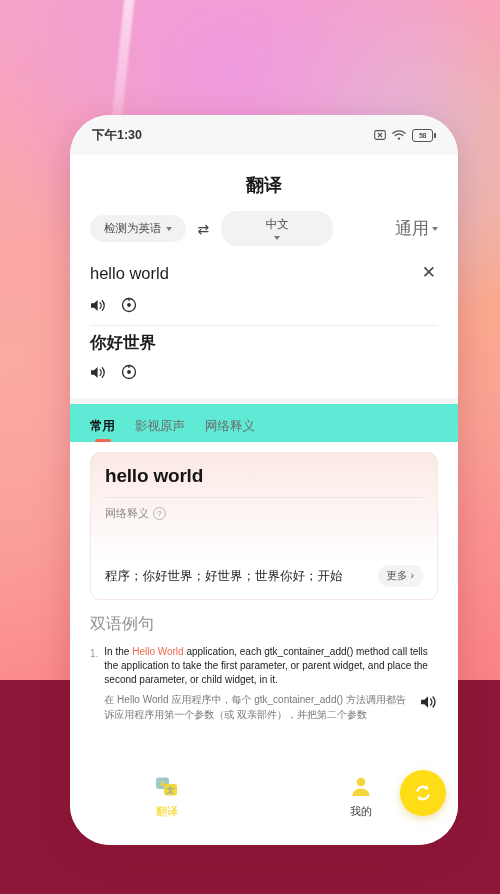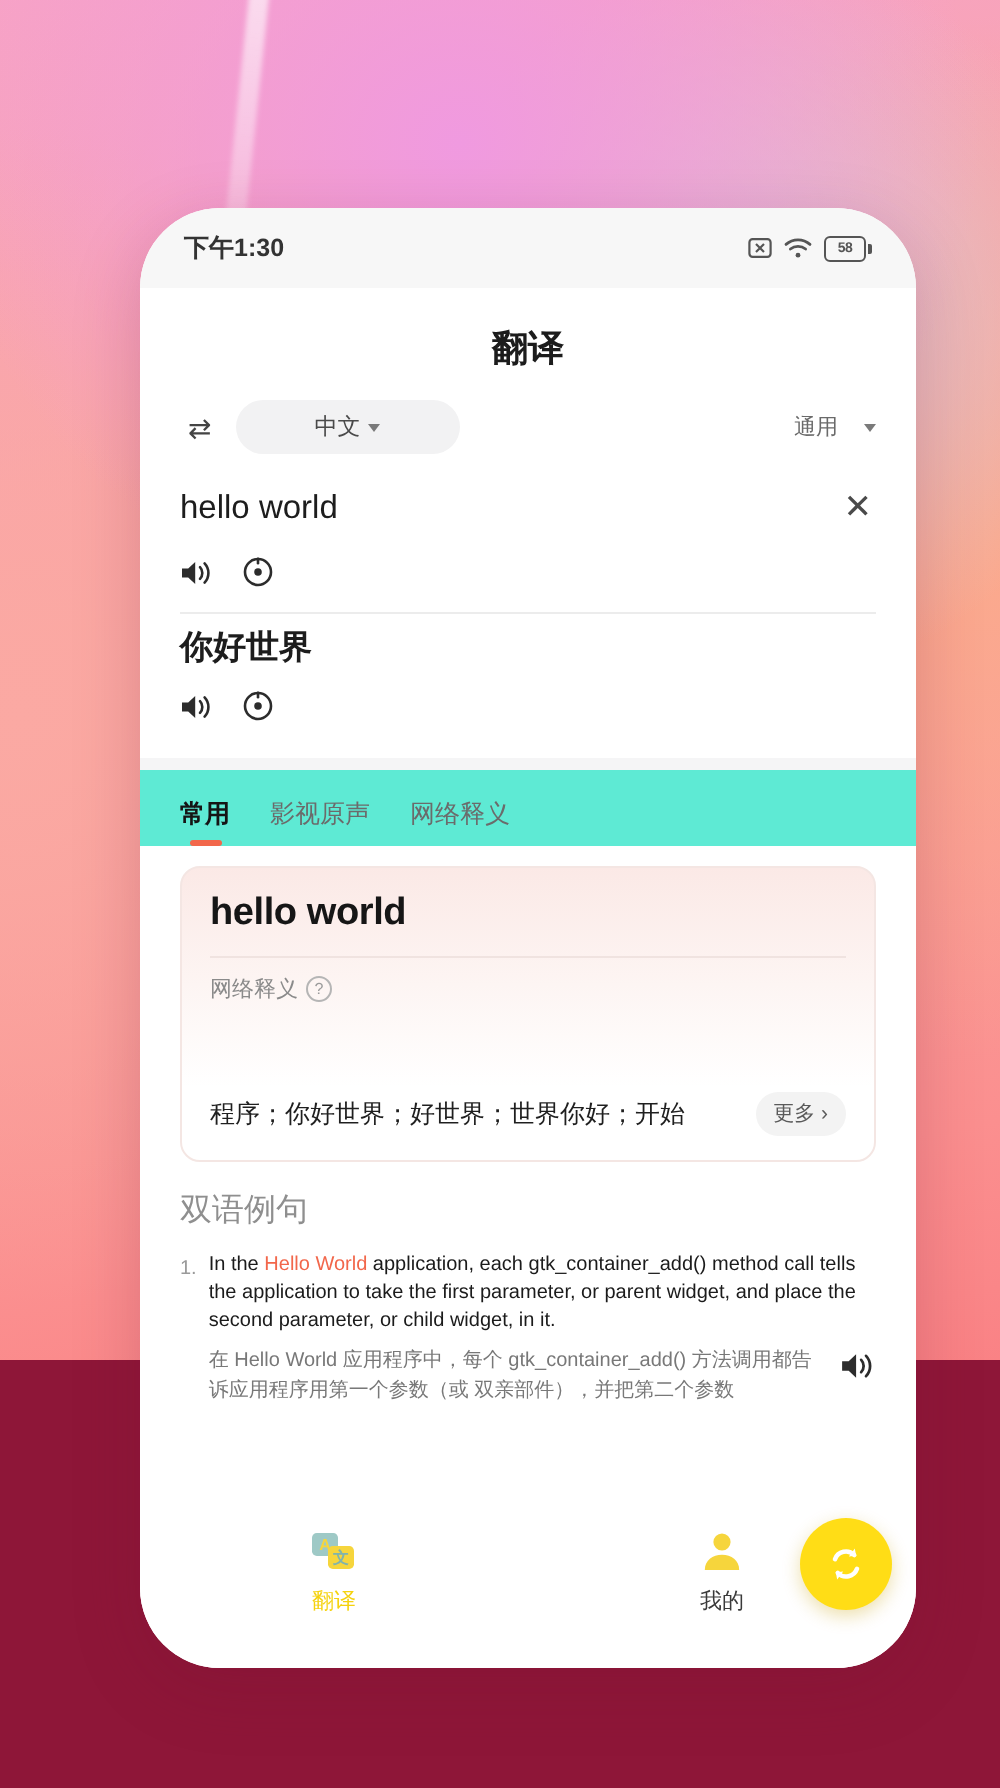--- a/index.html
+++ b/index.html
@@ -47,21 +47,21 @@
     right: 0;
     top: 680px;
     bottom: 0;
     background: #8e1638;
   }
 
   
   #phone {
     position: absolute;
     left: 70px;
-    top: 104px;
+    top: 115px;
     width: 388px;
     height: 730px;
     background: #ffffff;
     border-radius: 40px;
     box-shadow: 0 10px 34px rgba(120, 20, 50, 0.22);
     overflow: hidden;
     display: flex;
     flex-direction: column;
   }
 
@@ -129,41 +129,41 @@
     background: #f2f2f3;
     border-radius: 16px;
     padding: 6px 14px;
     font-size: 11.5px;
     color: #4a4a4a;
     white-space: nowrap;
     display: flex;
     align-items: center;
     gap: 4px;
   }
-  .lang-pill.wide { min-width: 84px; justify-content: center; }
+  .lang-pill.wide { min-width: 84px; justify-content: center; flex-direction: column; }
   .caret {
     width: 0; height: 0;
     border-left: 3.5px solid transparent;
     border-right: 3.5px solid transparent;
     border-top: 4px solid #7a7a7a;
     display: inline-block;
   }
   #swap-btn {
     padding: 0 4px;
     color: #444;
     font-size: 14px;
     line-height: 1;
   }
   #lang-domain {
     margin-left: auto;
-    font-size: 11px;
+    font-size: 17px;
     color: #6a6a6a;
     display: flex;
     align-items: center;
-    gap: 13px;
+    gap: 3px;
   }
 
   
   #trans-panel { background: #fff; padding: 0 20px; }
   .trans-row-head {
     display: flex;
     align-items: flex-start;
     justify-content: space-between;
   }
   .src-text {
@@ -378,20 +378,24 @@
       <span class="batt">
         <span class="batt-body">58</span>
         <span class="batt-cap"></span>
       </span>
     </div>
   </div>
 
   <div id="app-title">翻译</div>
 
   <div id="lang-bar">
+    <div class="lang-pill">
+      <span>检测为英语</span>
+      <span class="caret"></span>
+    </div>
     <div id="swap-btn">⇄</div>
     <div class="lang-pill wide">
       <span>中文</span>
       <span class="caret"></span>
     </div>
     <div id="lang-domain">
       <span>通用</span>
       <span class="caret"></span>
     </div>
   </div>

